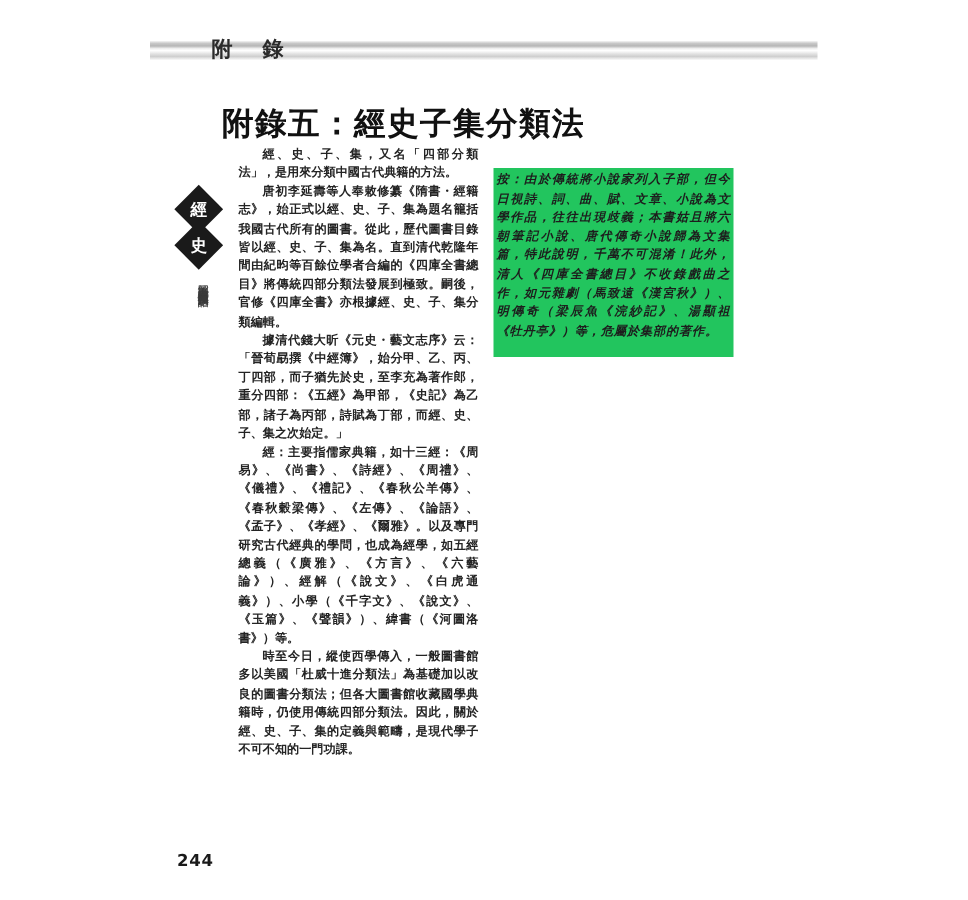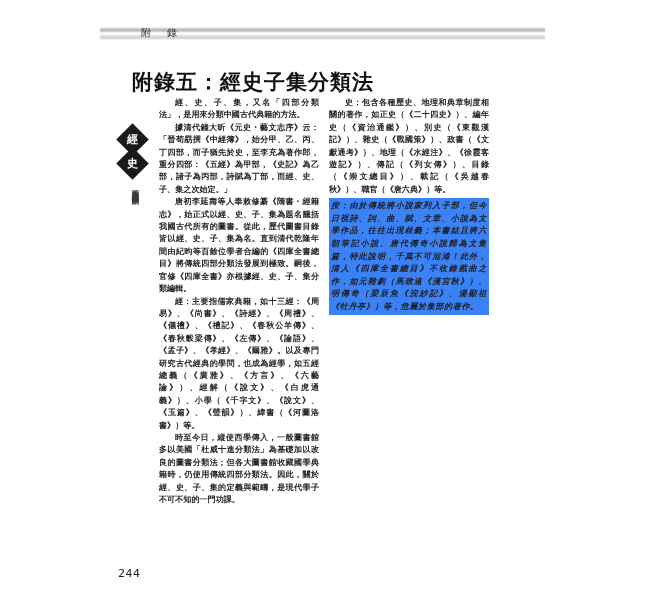--- a/index.html
+++ b/index.html
@@ -29,32 +29,32 @@
         #f2f2f2 42%,
         #ffffff 52%,
         #e3e3e3 68%,
         #cfcfcf 82%,
         #fafafa 100%);
   }
   .header-label {
     position: absolute;
     left: 141px;
     top: 25px;
-    font-size: 10px;
-    font-weight: normal;
+    font-size: 14px;
+    font-weight: bold;
     letter-spacing: 3px;
     color: #2b2b2b;
     line-height: 16px;
     z-index: 3;
   }
 
   
   .page-title {
     position: absolute;
-    left: 132px;
+    left: 148px;
     top: 54px;
     font-size: 21px;
     font-weight: bold;
     letter-spacing: 1px;
     color: #111111;
     white-space: nowrap;
   }
 
   
   .rail {
@@ -117,43 +117,43 @@
     color: #242424;
     text-align: justify;
     text-justify: inter-character;
     margin: 0 0 0 0;
     text-indent: 16px;
     word-break: break-all;
   }
 
   
   .note-box {
-    margin-top: 3px;
-    background: #3b82f6;
-    padding: 1px 2px 2px 2px;
+    margin-top: 16px;
+    background: #22c55e;
+    padding: 1px 2px 12px 2px;
   }
   .note-text {
     font-size: 8.1px;
     line-height: 12.6px;
     color: #1d1d1d;
     font-style: italic;
     text-align: justify;
     text-justify: inter-character;
     letter-spacing: 0.6px;
     word-break: break-all;
     margin: 0;
   }
 
   
   .folio {
     position: absolute;
     left: 118px;
     top: 567px;
     font-size: 11px;
-    font-weight: normal;
+    font-weight: bold;
     color: #1a1a1a;
     letter-spacing: 0.5px;
   }
 </style>
 </head>
 <body>
 
 <div class="header-band"></div>
 <div class="header-label">附　錄</div>
 
@@ -166,28 +166,27 @@
   <div class="diamond d2">
     <span>史</span>
   </div>
   <div class="rail-text">圖解大考歷史古文・精懂經讀寫作・探解話題</div>
 </div>
 
 <div class="columns">
 
   <div class="col">
     <p class="para">經、史、子、集，又名「四部分類法」，是用來分類中國古代典籍的方法。</p>
+    <p class="para">唐初李延壽等人奉敕修纂《隋書・經籍志》，始正式以經、史、子、集為題名籠括我國古代所有的圖書。從此，歷代圖書目錄皆以經、史、子、集為名。直到清代乾隆年間由紀昀等百餘位學者合編的《四庫全書總目》將傳統四部分類法發展到極致。嗣後，官修《四庫全書》亦根據經、史、子、集分類編輯。</p>
     <p class="para">據清代錢大昕《元史・藝文志序》云：「晉荀勗撰《中經簿》，始分甲、乙、丙、丁四部，而子猶先於史，至李充為著作郎，重分四部：《五經》為甲部，《史記》為乙部，諸子為丙部，詩賦為丁部，而經、史、子、集之次始定。」</p>
-    <p class="para">唐初李延壽等人奉敕修纂《隋書・經籍志》，始正式以經、史、子、集為題名籠括我國古代所有的圖書。從此，歷代圖書目錄皆以經、史、子、集為名。直到清代乾隆年間由紀昀等百餘位學者合編的《四庫全書總目》將傳統四部分類法發展到極致。嗣後，官修《四庫全書》亦根據經、史、子、集分類編輯。</p>
     <p class="para">經：主要指儒家典籍，如十三經：《周易》、《尚書》、《詩經》、《周禮》、《儀禮》、《禮記》、《春秋公羊傳》、《春秋穀梁傳》、《左傳》、《論語》、《孟子》、《孝經》、《爾雅》。以及專門研究古代經典的學問，也成為經學，如五經總義（《廣雅》、《方言》、《六藝論》）、經解（《說文》、《白虎通義》）、小學（《千字文》、《說文》、《玉篇》、《聲韻》）、緯書（《河圖洛書》）等。</p>
     <p class="para">時至今日，縱使西學傳入，一般圖書館多以美國「杜威十進分類法」為基礎加以改良的圖書分類法；但各大圖書館收藏國學典籍時，仍使用傳統四部分類法。因此，關於經、史、子、集的定義與範疇，是現代學子不可不知的一門功課。</p>
   </div>
 
   <div class="col">
-    <p class="para">史：包含各種歷史、地理和典章制度相關的著作，如正史（《二十四史》）、編年史（《資治通鑑》）、別史（《東觀漢記》）、雜史（《戰國策》）、政書（《文獻通考》）、地理（《水經注》、《徐霞客遊記》）、傳記（《列女傳》）、目錄（《崇文總目》）、載記（《吳越春秋》）、職官（《唐六典》）等。</p>
     <div class="note-box">
       <p class="note-text">按：由於傳統將小說家列入子部，但今日視詩、詞、曲、賦、文章、小說為文學作品，往往出現歧義；本書姑且將六朝筆記小說、唐代傳奇小說歸為文集篇，特此說明，千萬不可混淆！此外，清人《四庫全書總目》不收錄戲曲之作，如元雜劇（馬致遠《漢宮秋》）、明傳奇（梁辰魚《浣紗記》、湯顯祖《牡丹亭》）等，危屬於集部的著作。</p>
     </div>
   </div>
 
 </div>
 
 <div class="folio">244</div>
 
 </body></html>

